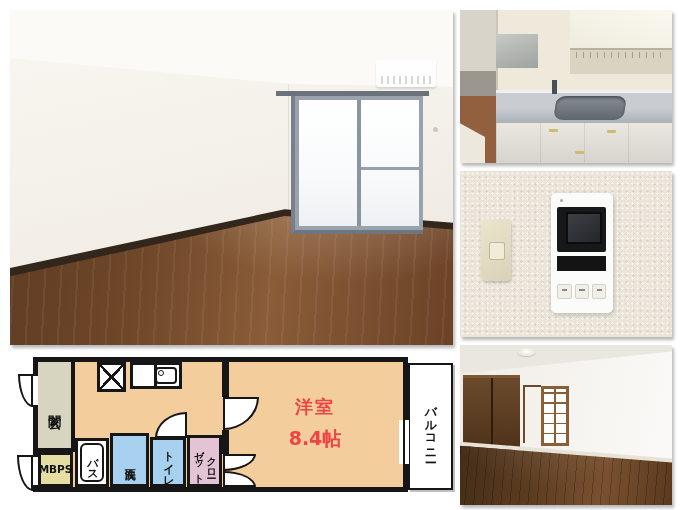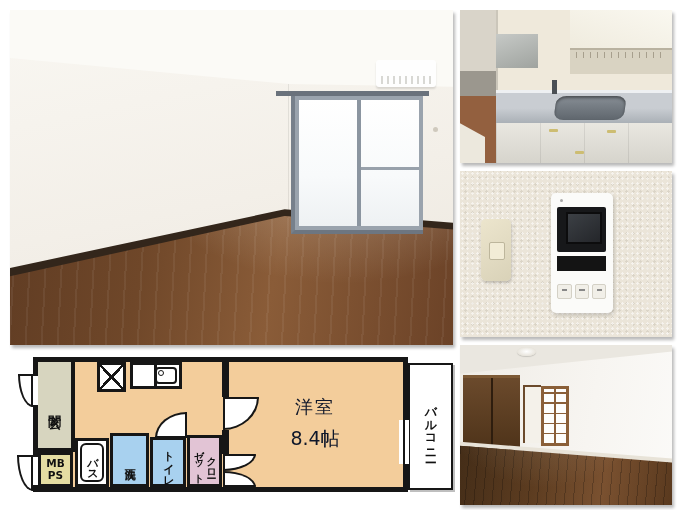--- a/index.html
+++ b/index.html
@@ -139,21 +139,21 @@
   .fp-counter-div{position:absolute;left:45%;top:0;width:3px;height:100%;background:#161616;}
   .fp-sink{position:absolute;right:2px;top:2px;bottom:2px;width:40%;border:2px solid #161616;
            border-radius:4px;}
   .fp-sink::after{content:"";position:absolute;left:1px;top:1px;width:4px;height:4px;
            border:1.5px solid #161616;border-radius:50%;}
   .fp-label{color:#111;font-weight:bold;line-height:1.05;}
   .vtext{writing-mode:vertical-rl;}
   .fp-klabel{position:absolute;left:105px;top:45px;width:100px;text-align:center;
              font-size:13px;font-weight:bold;color:#111;letter-spacing:1px;}
   .fp-roomlabel{position:absolute;left:214px;top:45px;width:172px;text-align:center;
-                color:#0f172a;font-weight:normal;}
+                color:#ef4444;font-weight:bold;}
   .fp-roomlabel .l1{font-size:18px;display:block;letter-spacing:2px;}
   .fp-roomlabel .l2{font-size:19px;display:block;margin-top:7px;}
 </style>
 </head>
 <body>
 
 <div class="stage">
 
   <div class="photo p-living">
     <div class="full lv-ceiling"></div>
@@ -224,21 +224,21 @@
 
     <div class="fp-balcony">
       <span class="fp-label vtext" style="font-size:12px;letter-spacing:1px;">バルコニー</span>
     </div>
     <div class="fp-window"></div>
 
     <div class="fp-room-box fp-genkan">
       <span class="fp-label vtext" style="font-size:13px;">玄関</span>
     </div>
 
-    <div class="fp-room-box fp-mbps" style="flex-direction:column;">
+    <div class="fp-room-box fp-mbps" style="flex-direction:row;">
       <span class="fp-label" style="font-size:10.5px;">MB</span>
       <span class="fp-label" style="font-size:10.5px;">PS</span>
     </div>
 
     <div class="fp-room-box fp-bath">
       <div class="fp-tub">
         <span class="fp-label vtext" style="font-size:11px;">バス</span>
       </div>
     </div>
 

